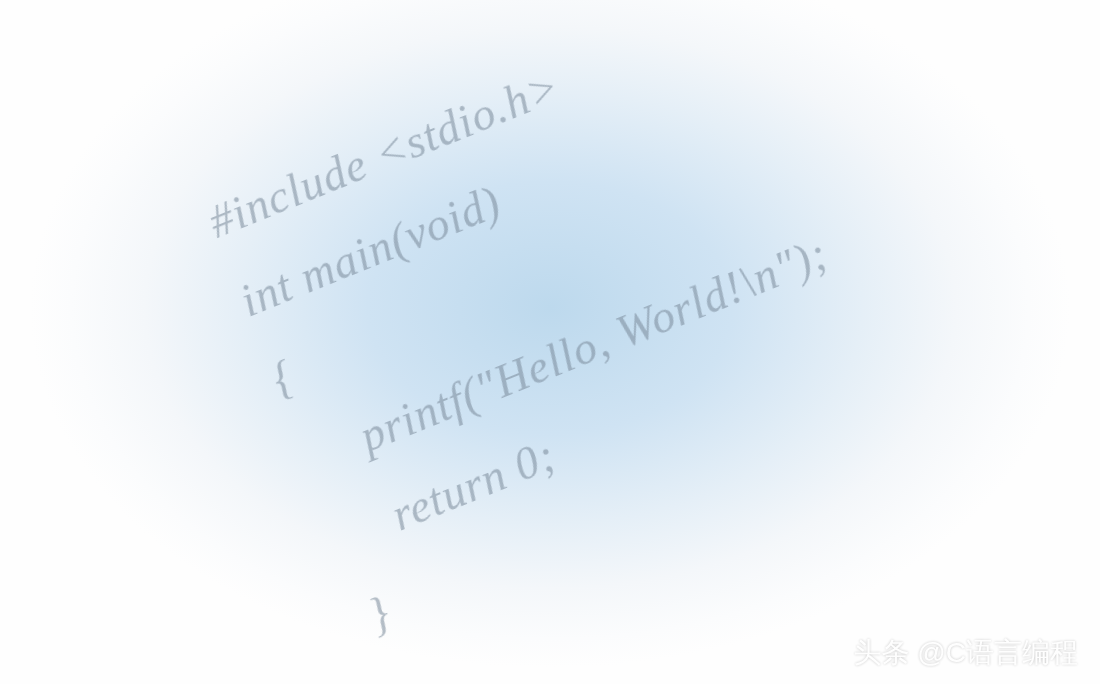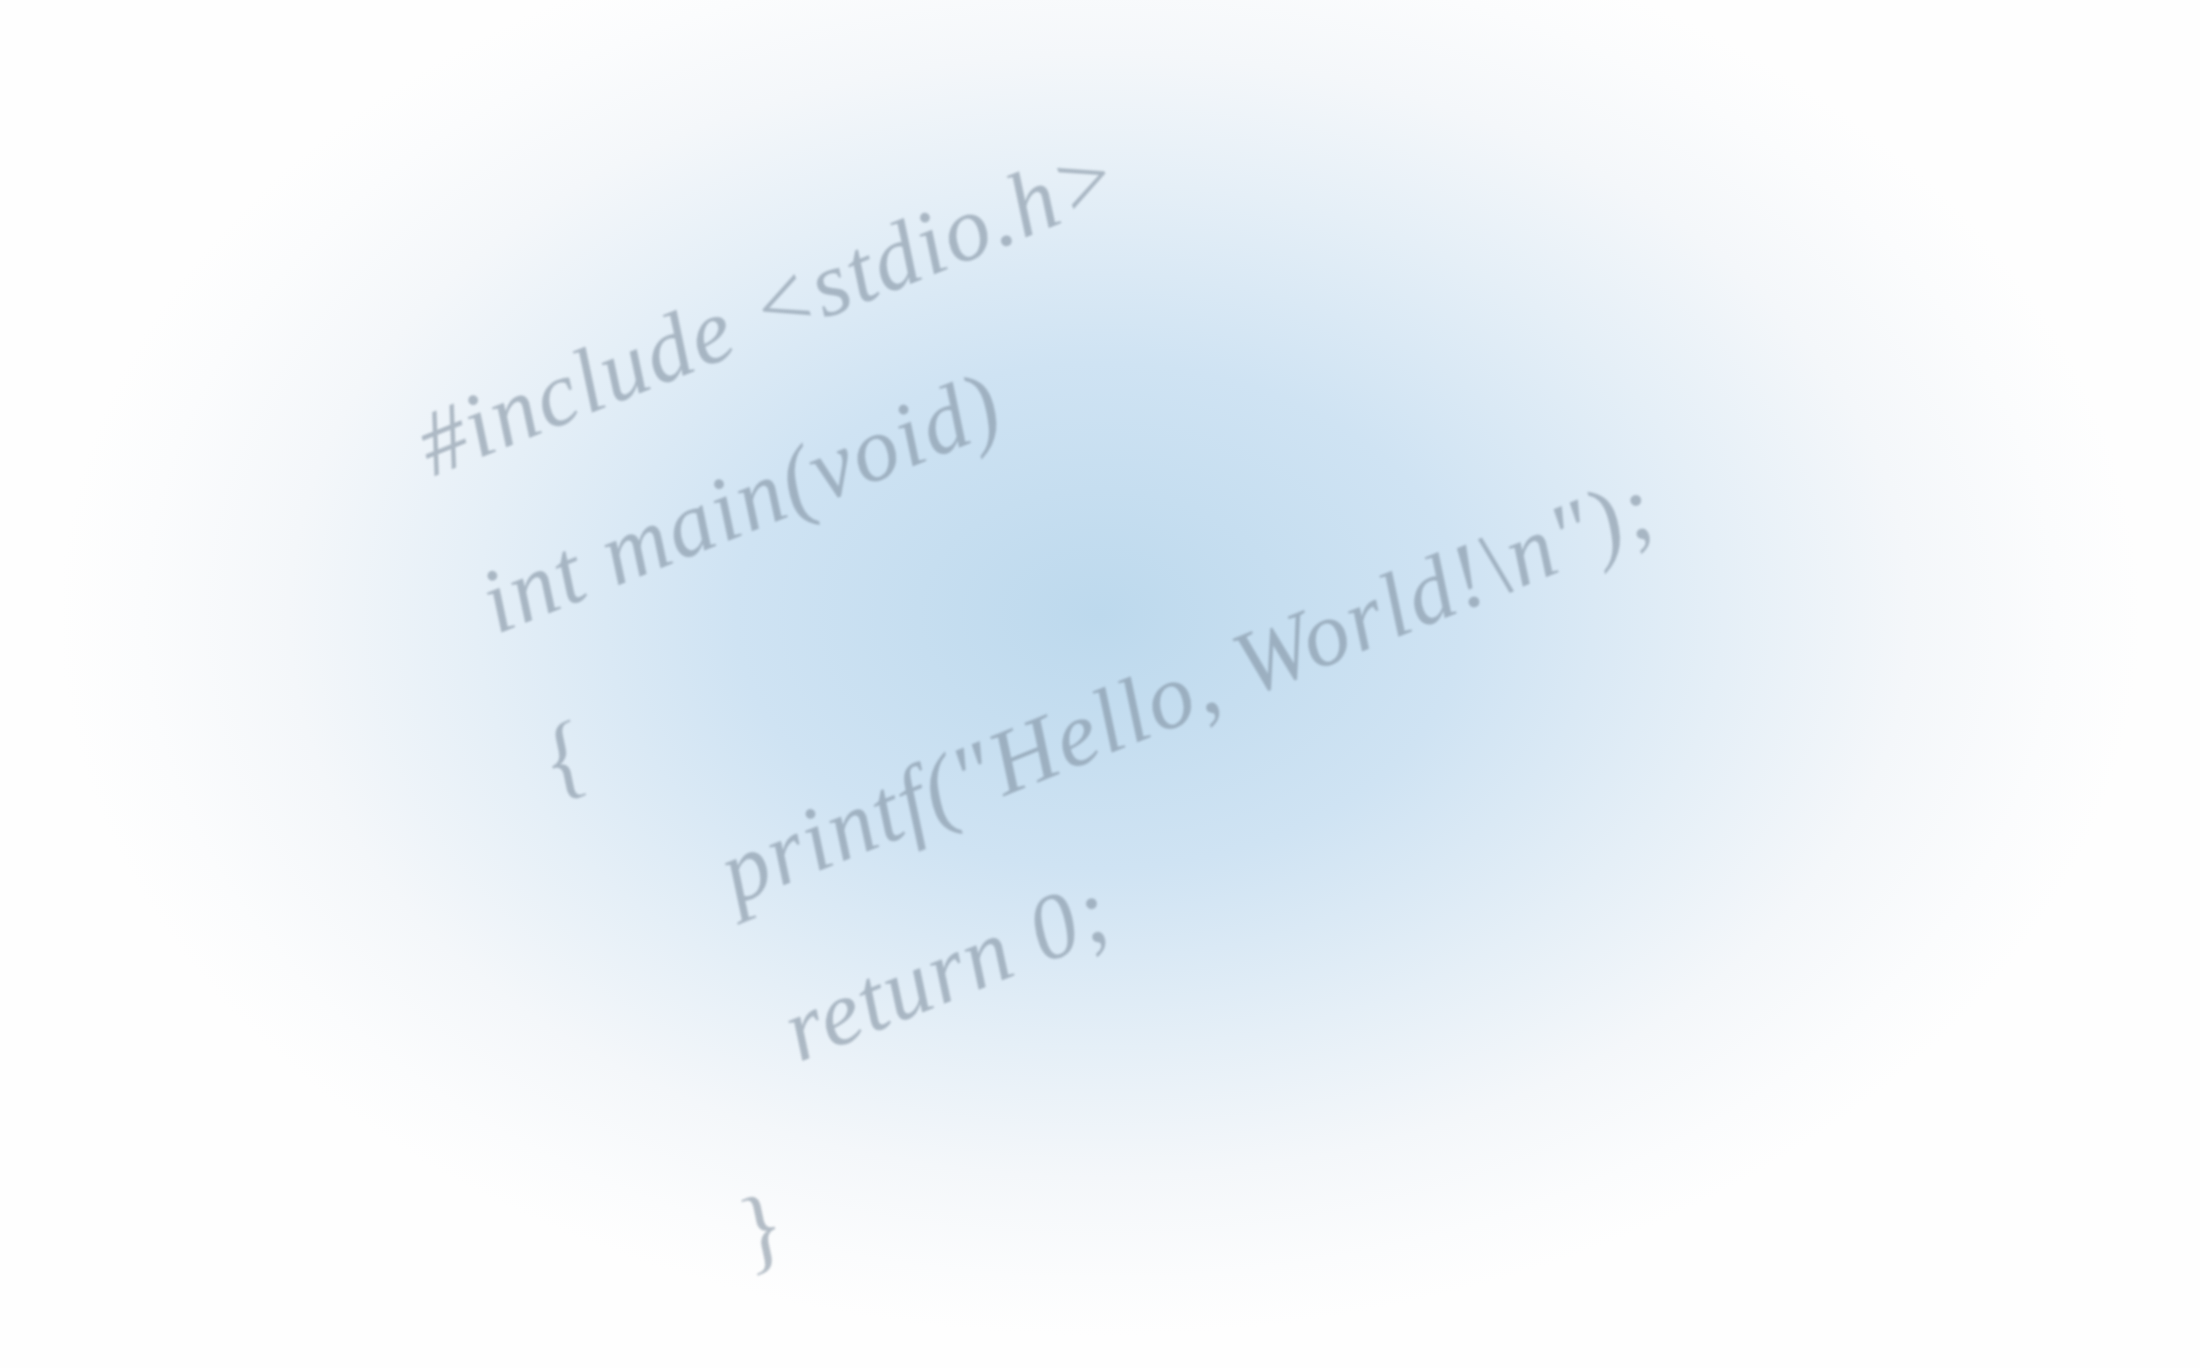--- a/index.html
+++ b/index.html
@@ -70,14 +70,15 @@
   <div class="code-bg">
     <div class="code-line">#include &lt;stdio.h&gt;</div>
     <div class="code-line">int main(void)</div>
     <div class="code-line">{</div>
     <div class="code-line indent-1">printf("Hello, World!\n");</div>
     <div class="code-line indent-1">return 0;</div>
     <div class="code-line">}</div>
   </div>
 
 
+  <div class="watermark">头条 @C语言编程</div>
 
 </div>
 
 </body></html>

